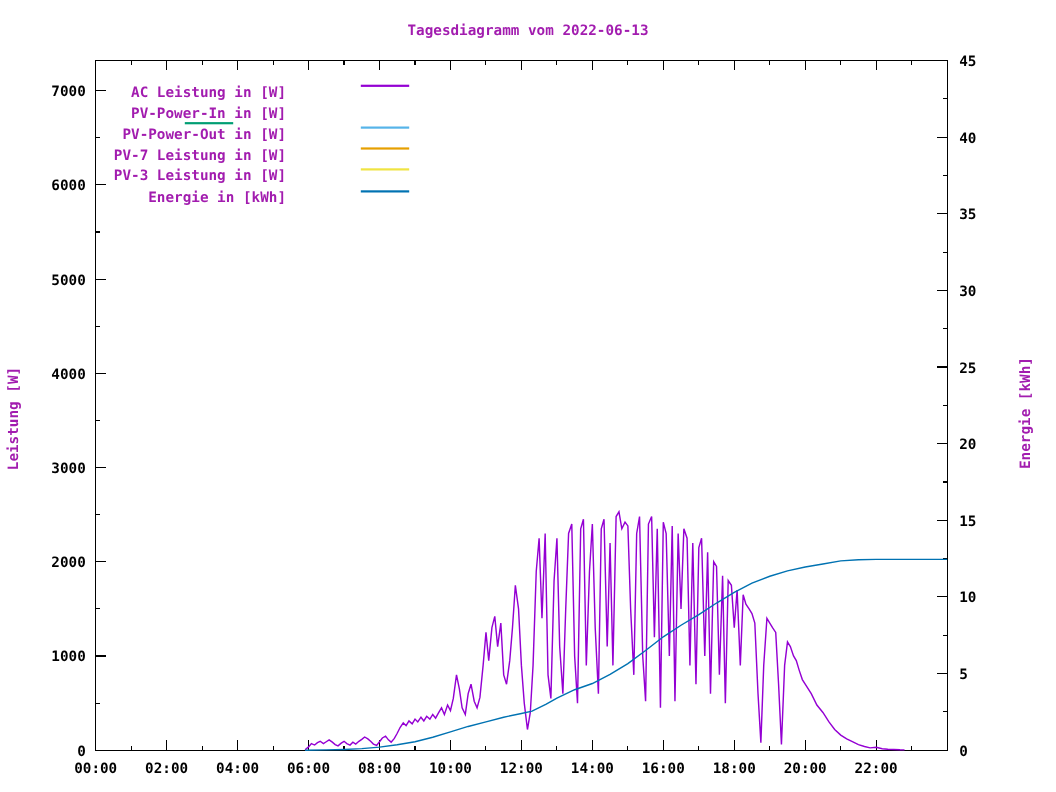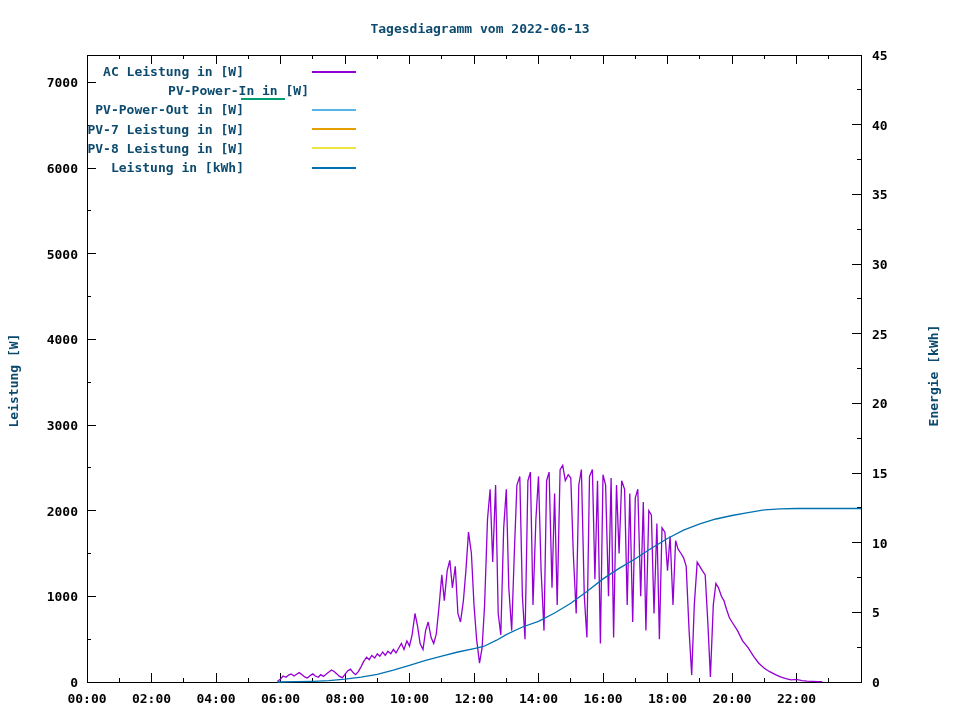--- a/index.html
+++ b/index.html
@@ -2,21 +2,21 @@
 <html><head>
 <meta charset="utf-8">
 <style>
   html,body{margin:0;padding:0;background:#ffffff;}
   .canvas{
     position:relative;
     width:960px;height:720px;
     background:#ffffff;
     font-family:"DejaVu Sans Mono", monospace;
     font-weight:bold;
-    color:#0c4a6e;
+    color:#a21caf;
     overflow:hidden;
   }
   .chart-title{
     position:absolute;top:21px;left:0;width:960px;
     text-align:center;font-size:13px;letter-spacing:0;
   }
   .ylabel-left{
     position:absolute;left:-86px;top:372px;width:200px;height:17px;
     text-align:center;font-size:13px;
     transform:rotate(-90deg);
@@ -25,22 +25,22 @@
     position:absolute;left:834px;top:367px;width:200px;height:17px;
     text-align:center;font-size:13px;
     transform:rotate(-90deg);
   }
   svg{position:absolute;left:0;top:0;}
   .ticktext{
     font-family:"DejaVu Sans Mono", monospace;
     font-weight:bold;font-size:13px;fill:#000;
   }
   .legend-row{
-    position:absolute;left:84px;width:290px;height:16px;
-    display:flex;align-items:center;
+    position:absolute;left:100px;width:290px;height:16px;
+    display:flex;margin-top:13px;
   }
   .legend-label{
     width:160px;text-align:right;font-size:13px;white-space:nowrap;
   }
   .legend-sample{
     margin-left:68px;width:44px;height:2px;flex:none;
   }
 </style>
 </head>
 <body>
@@ -179,21 +179,21 @@
       </div>
       <div class="legend-row" style="top: 101.9px;">
         <span class="legend-label">PV-Power-Out in [W]</span>
         <span class="legend-sample" style="background: rgb(86, 180, 233);"></span>
       </div>
       <div class="legend-row" style="top: 121.1px;">
         <span class="legend-label">PV-7 Leistung in [W]</span>
         <span class="legend-sample" style="background: rgb(230, 159, 0);"></span>
       </div>
       <div class="legend-row" style="top: 140.3px;">
-        <span class="legend-label">PV-8 Leistung in [W]</span>
+        <span class="legend-label">PV-3 Leistung in [W]</span>
         <span class="legend-sample" style="background: rgb(240, 228, 66);"></span>
       </div>
       <div class="legend-row" style="top: 159.5px;">
-        <span class="legend-label">Leistung in [kWh]</span>
+        <span class="legend-label">Energie in [kWh]</span>
         <span class="legend-sample" style="background: rgb(0, 114, 178);"></span>
       </div>
     </div>
 </div>
 
 </body></html>

